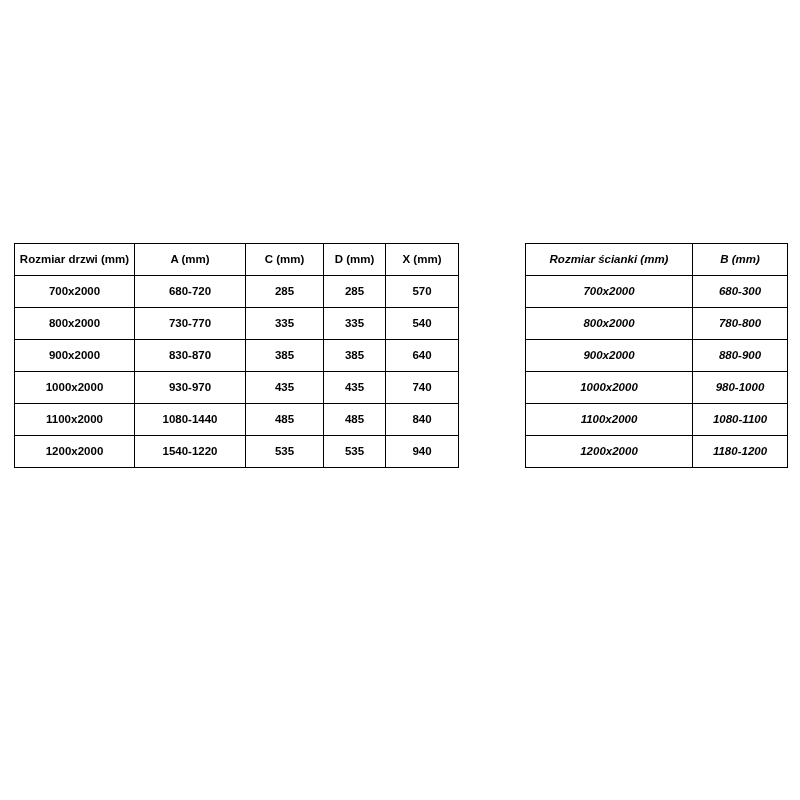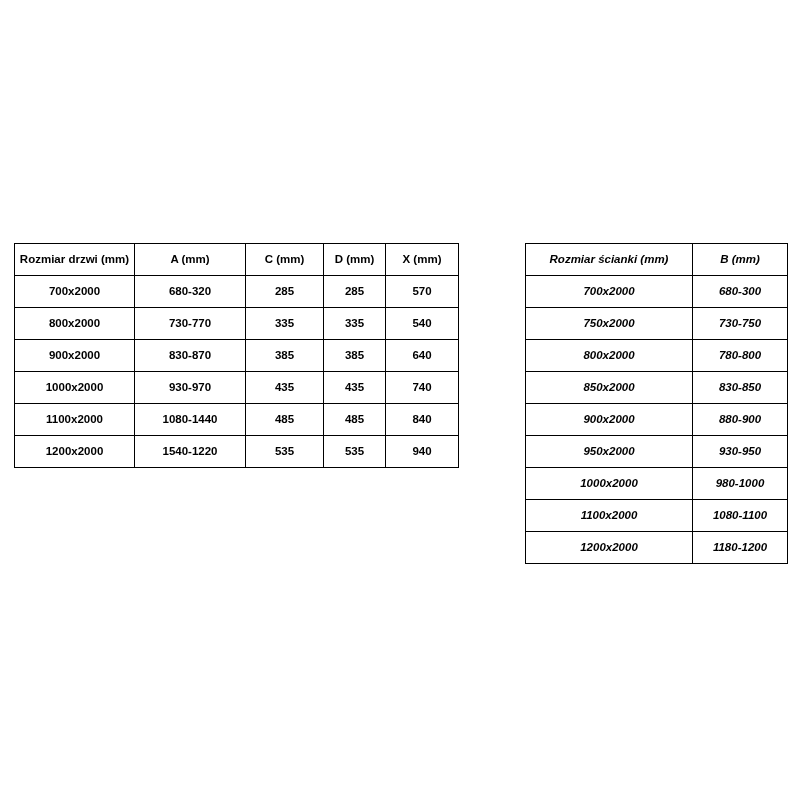--- a/index.html
+++ b/index.html
@@ -76,21 +76,21 @@
         <th>Rozmiar drzwi (mm)</th>
         <th>A (mm)</th>
         <th>C (mm)</th>
         <th>D (mm)</th>
         <th>X (mm)</th>
       </tr>
     </thead>
     <tbody>
       <tr>
         <td>700x2000</td>
-        <td>680-320</td>
+        <td>680-720</td>
         <td>285</td>
         <td>285</td>
         <td>570</td>
       </tr>
       <tr>
         <td>800x2000</td>
         <td>730-770</td>
         <td>335</td>
         <td>335</td>
         <td>540</td>
@@ -136,38 +136,26 @@
         <th>Rozmiar ścianki (mm)</th>
         <th>B (mm)</th>
       </tr>
     </thead>
     <tbody>
       <tr>
         <td>700x2000</td>
         <td>680-300</td>
       </tr>
       <tr>
-        <td>750x2000</td>
-        <td>730-750</td>
-      </tr>
-      <tr>
         <td>800x2000</td>
         <td>780-800</td>
       </tr>
       <tr>
-        <td>850x2000</td>
-        <td>830-850</td>
-      </tr>
-      <tr>
         <td>900x2000</td>
         <td>880-900</td>
-      </tr>
-      <tr>
-        <td>950x2000</td>
-        <td>930-950</td>
       </tr>
       <tr>
         <td>1000x2000</td>
         <td>980-1000</td>
       </tr>
       <tr>
         <td>1100x2000</td>
         <td>1080-1100</td>
       </tr>
       <tr>

